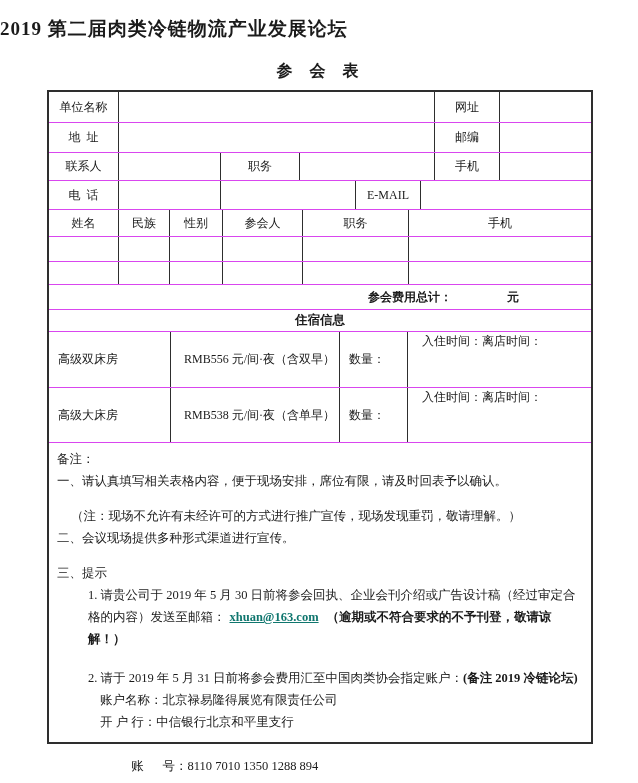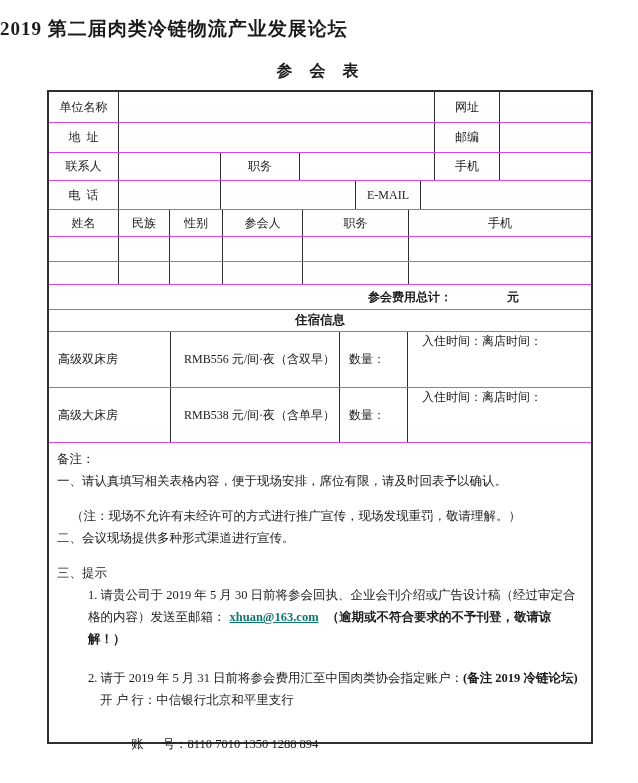--- a/index.html
+++ b/index.html
@@ -165,20 +165,23 @@
         <div class="gap"></div>
         <div class="nline">三、提示</div>
         <div class="nline ind2">
           <span>1. 请贵公司于 2019 年 5 月 30 日前将参会回执、企业会刊介绍或广告设计稿（经过审定合格的内容）发送至邮箱：</span><a class="email">xhuan@163.com</a><span class="b">（逾期或不符合要求的不予刊登，敬请谅解！）</span>
         </div>
         <div class="gap-lg"></div>
         <div class="nline ind2">
           <span>2. 请于 2019 年 5 月 31 日前将参会费用汇至中国肉类协会指定账户：</span><span class="b">(备注 2019 冷链论坛)</span>
         </div>
         <div class="nline ind3">
+          <span>账户名称：</span><span>北京禄易隆得展览有限责任公司</span>
+        </div>
+        <div class="nline ind3">
           <span>开 户 行：</span><span>中信银行北京和平里支行</span>
         </div>
         <div class="nline ind3 pre">
           <span class="pre">账      号：</span><span>8110 7010 1350 1288 894</span>
         </div>
       </div>
     </div>
 
   </div>
 </div>

